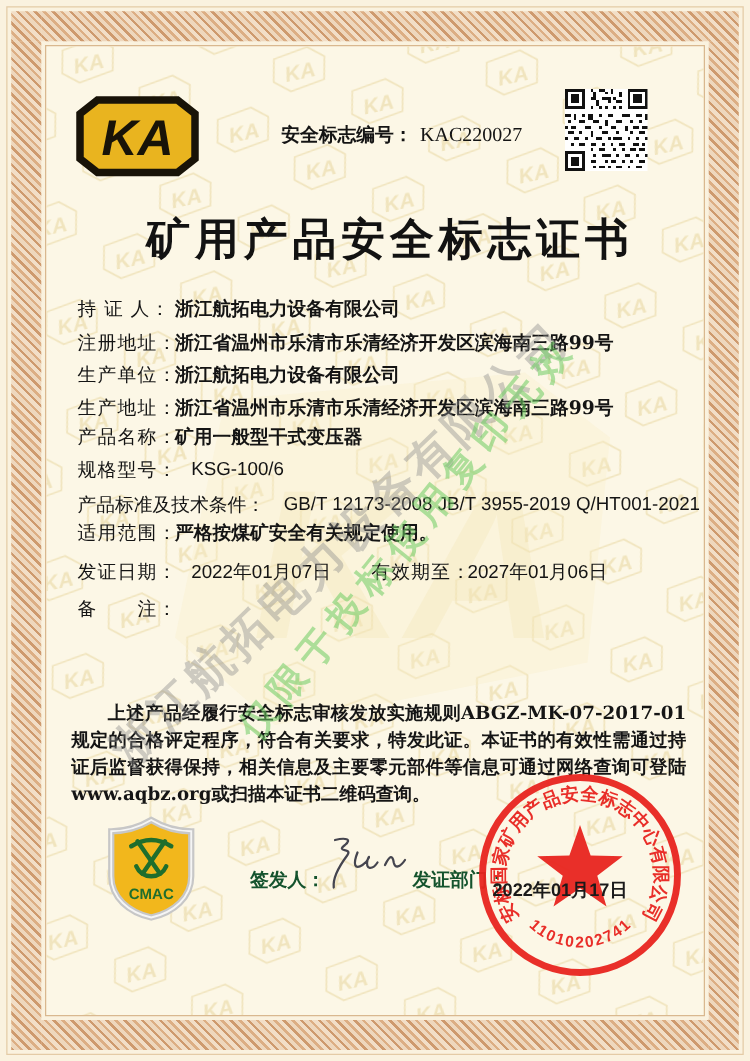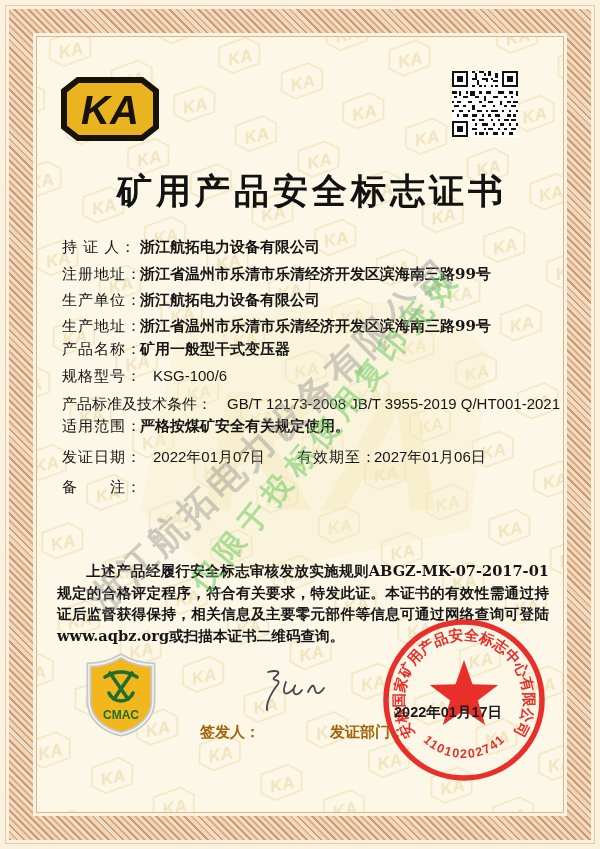--- a/index.html
+++ b/index.html
@@ -41,21 +41,21 @@
   .row--std .lbl{letter-spacing:0;}
   .row--std .val{left:152px;}
   .row--date .lbl2{position:absolute;left:235px;font-weight:400;letter-spacing:1px;}
   .row--date .val2{position:absolute;left:312px;font-family:"Liberation Sans",sans-serif;font-weight:400;}
 
   .statement{position:absolute;left:57px;top:560px;width:492px;margin:0;
      font-family:"DejaVu Serif","Liberation Serif",serif;font-weight:700;
      font-size:14.6px;line-height:21.5px;color:#151515;text-align:justify;text-indent:2em;}
 
   .cmac{position:absolute;left:83px;top:653px;}
-  .signer-label,.dept-label{position:absolute;top:723px;font-size:15px;font-weight:700;color:#a16207;}
+  .signer-label,.dept-label{position:absolute;top:695px;font-size:15px;font-weight:700;color:#14532d;}
   .signer-label{left:200px;}
   .dept-label{left:330px;text-align:right;}
   .signature{position:absolute;left:252px;top:662px;}
   .stamp{position:absolute;left:380px;top:616px;z-index:7;}
 </style>
 </head>
 <body>
 
 <div class="page">
 
@@ -86,20 +86,23 @@
   <div class="wm wm-gray">浙江航拓电力设备有限公司</div>
   <div class="wm wm-green">仅限于投标使用复印无效</div>
 
   <div class="content">
 
     <svg class="ka-logo" width="100" height="66" viewBox="0 0 100 66" xmlns="http://www.w3.org/2000/svg">
       <polygon points="18,4 82,4 96,15 96,51 82,62 18,62 4,51 4,15" fill="#e9b41f" stroke="#181308" stroke-width="6"></polygon>
       <text x="50" y="48" text-anchor="middle" font-size="40" font-weight="900" font-style="italic" fill="#181308" font-family="Liberation Sans, sans-serif">KA</text>
     </svg>
 
+    <div class="mark-line">
+      <span class="lbl">安全标志编号：</span><span class="num">KAC220027</span>
+    </div>
 
     <svg class="qr" width="66" height="66" viewBox="0 0 29 29" xmlns="http://www.w3.org/2000/svg" shape-rendering="crispEdges">
       <rect width="29" height="29" fill="#fff"></rect>
       <g fill="#111">
         <path d="M0,0h7v7h-7z M1,1v5h5v-5z" fill-rule="evenodd"></path>
           <rect x="2" y="2" width="3" height="3"></rect>
         <path d="M22,0h7v7h-7z M23,1v5h5v-5z" fill-rule="evenodd"></path>
           <rect x="24" y="2" width="3" height="3"></rect>
         <path d="M0,22h7v7h-7z M1,23v5h5v-5z" fill-rule="evenodd"></path>
           <rect x="2" y="24" width="3" height="3"></rect>

